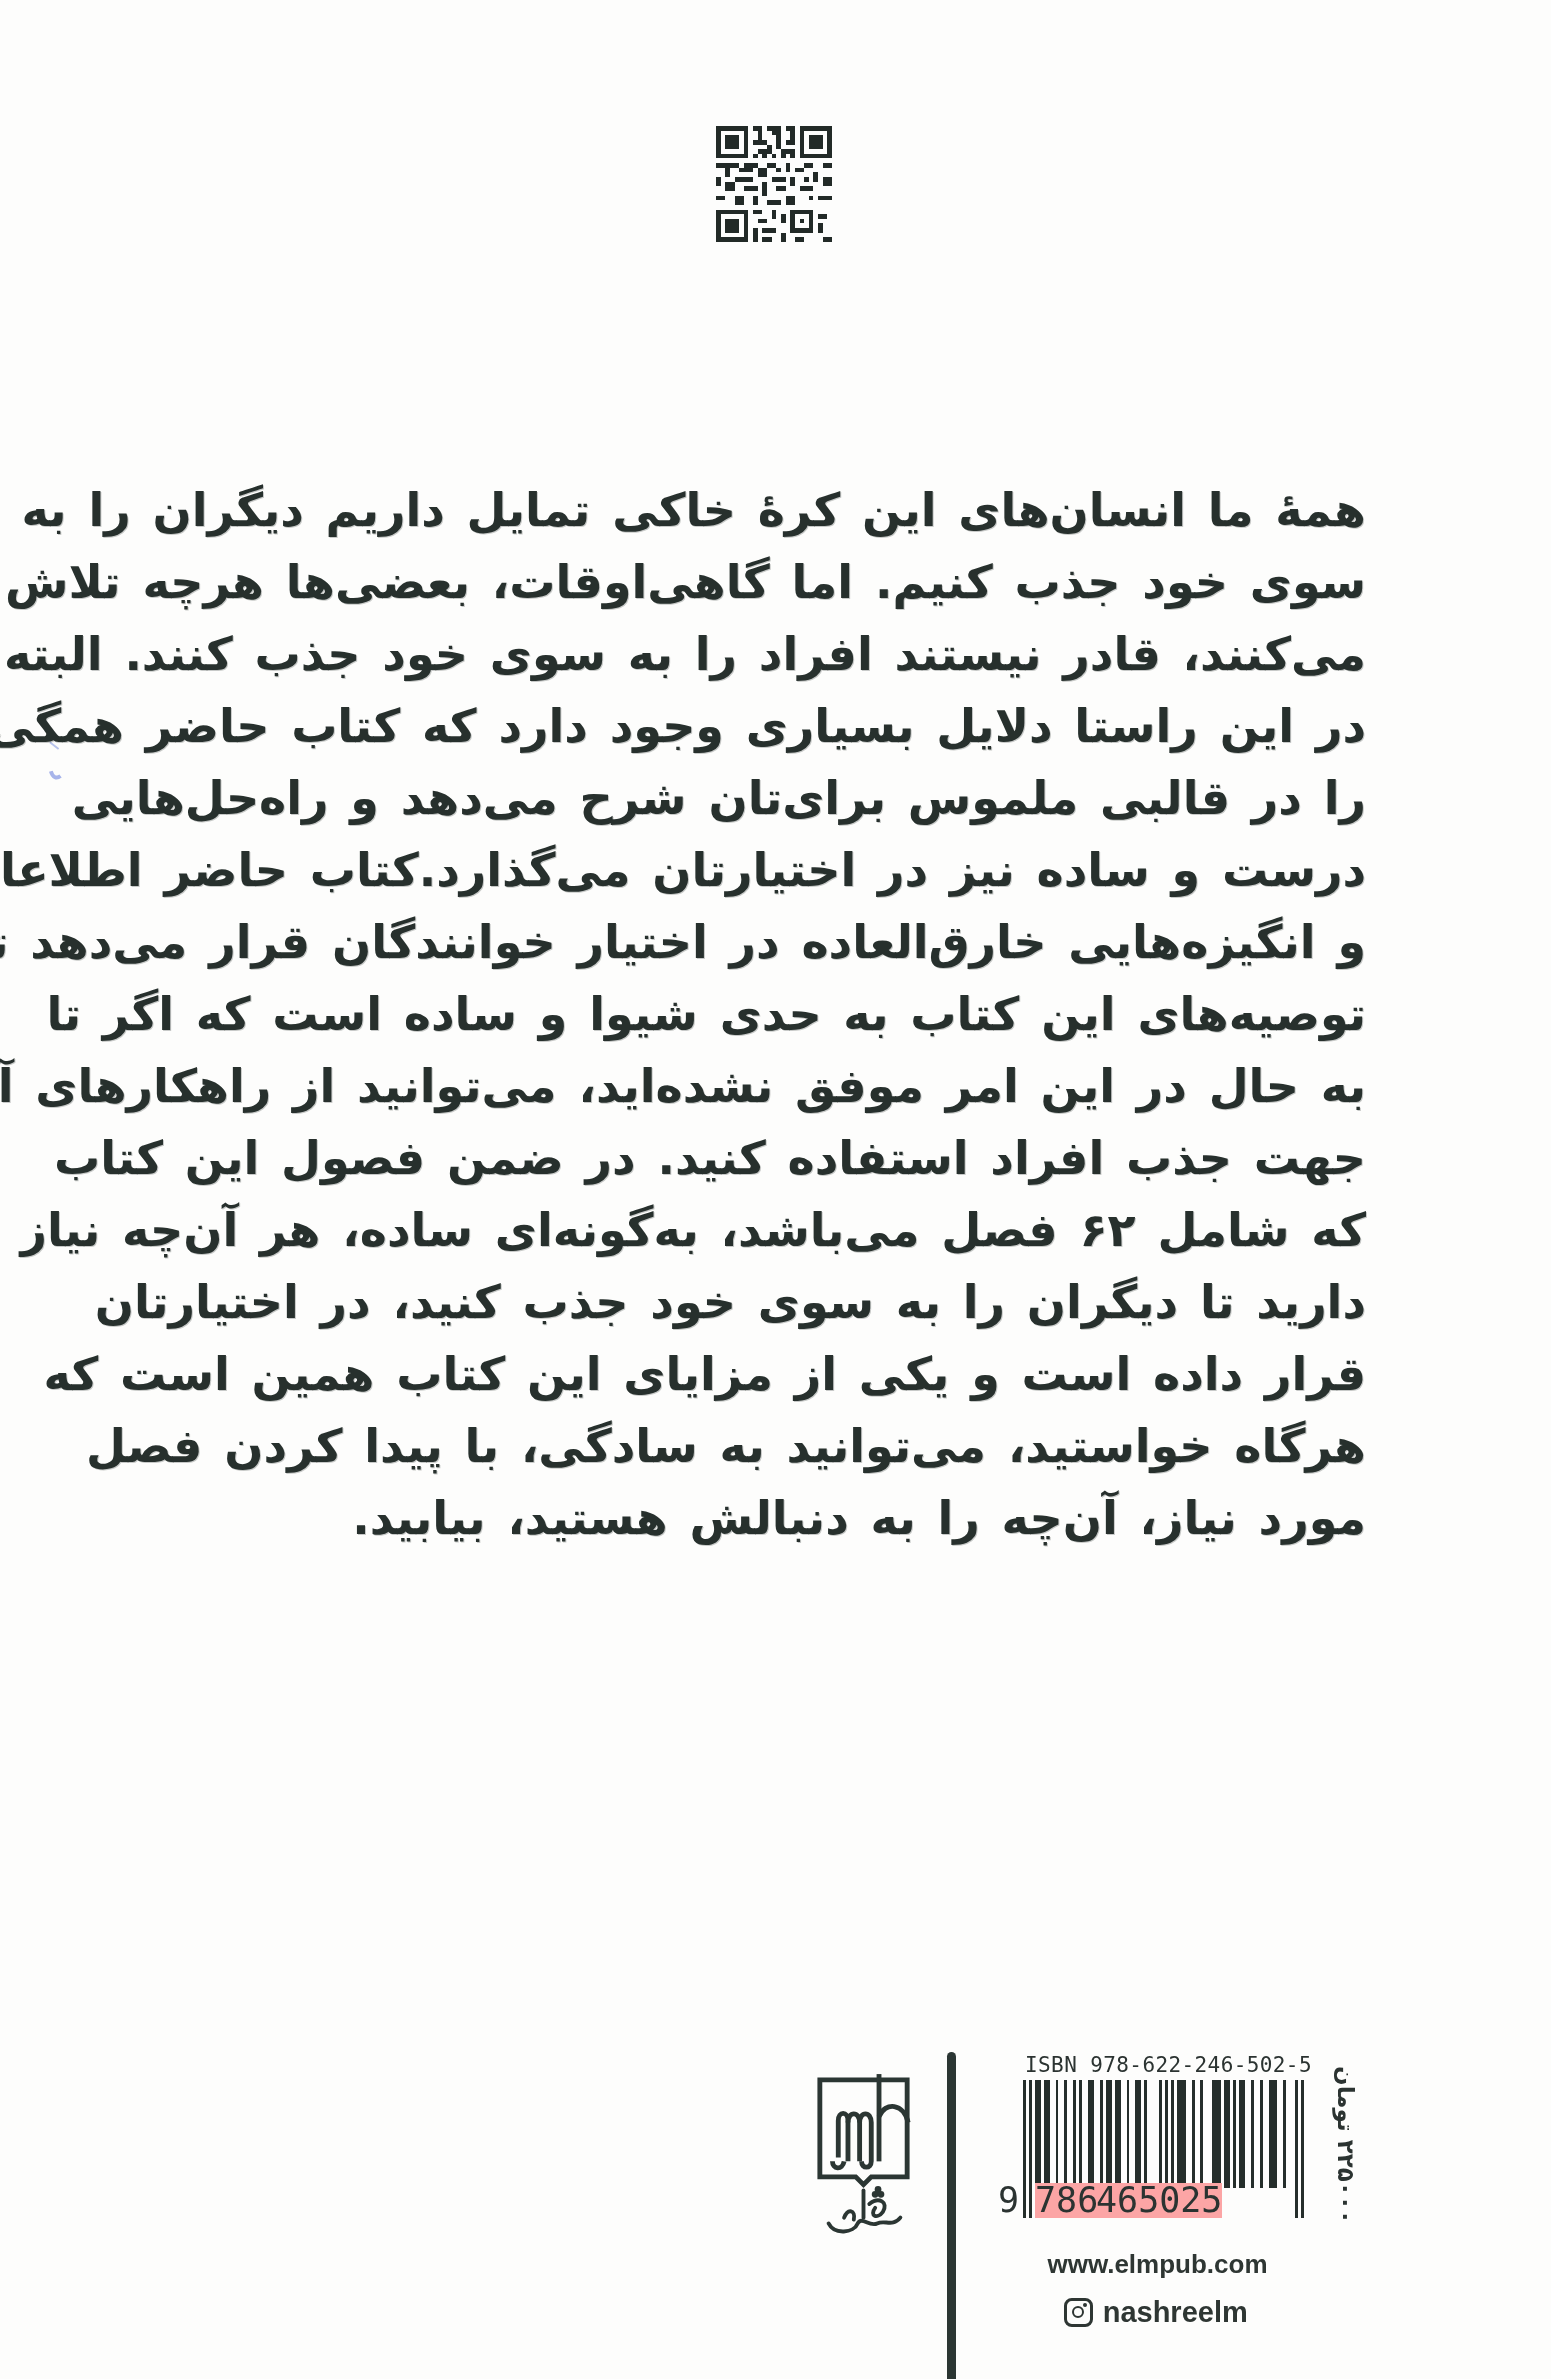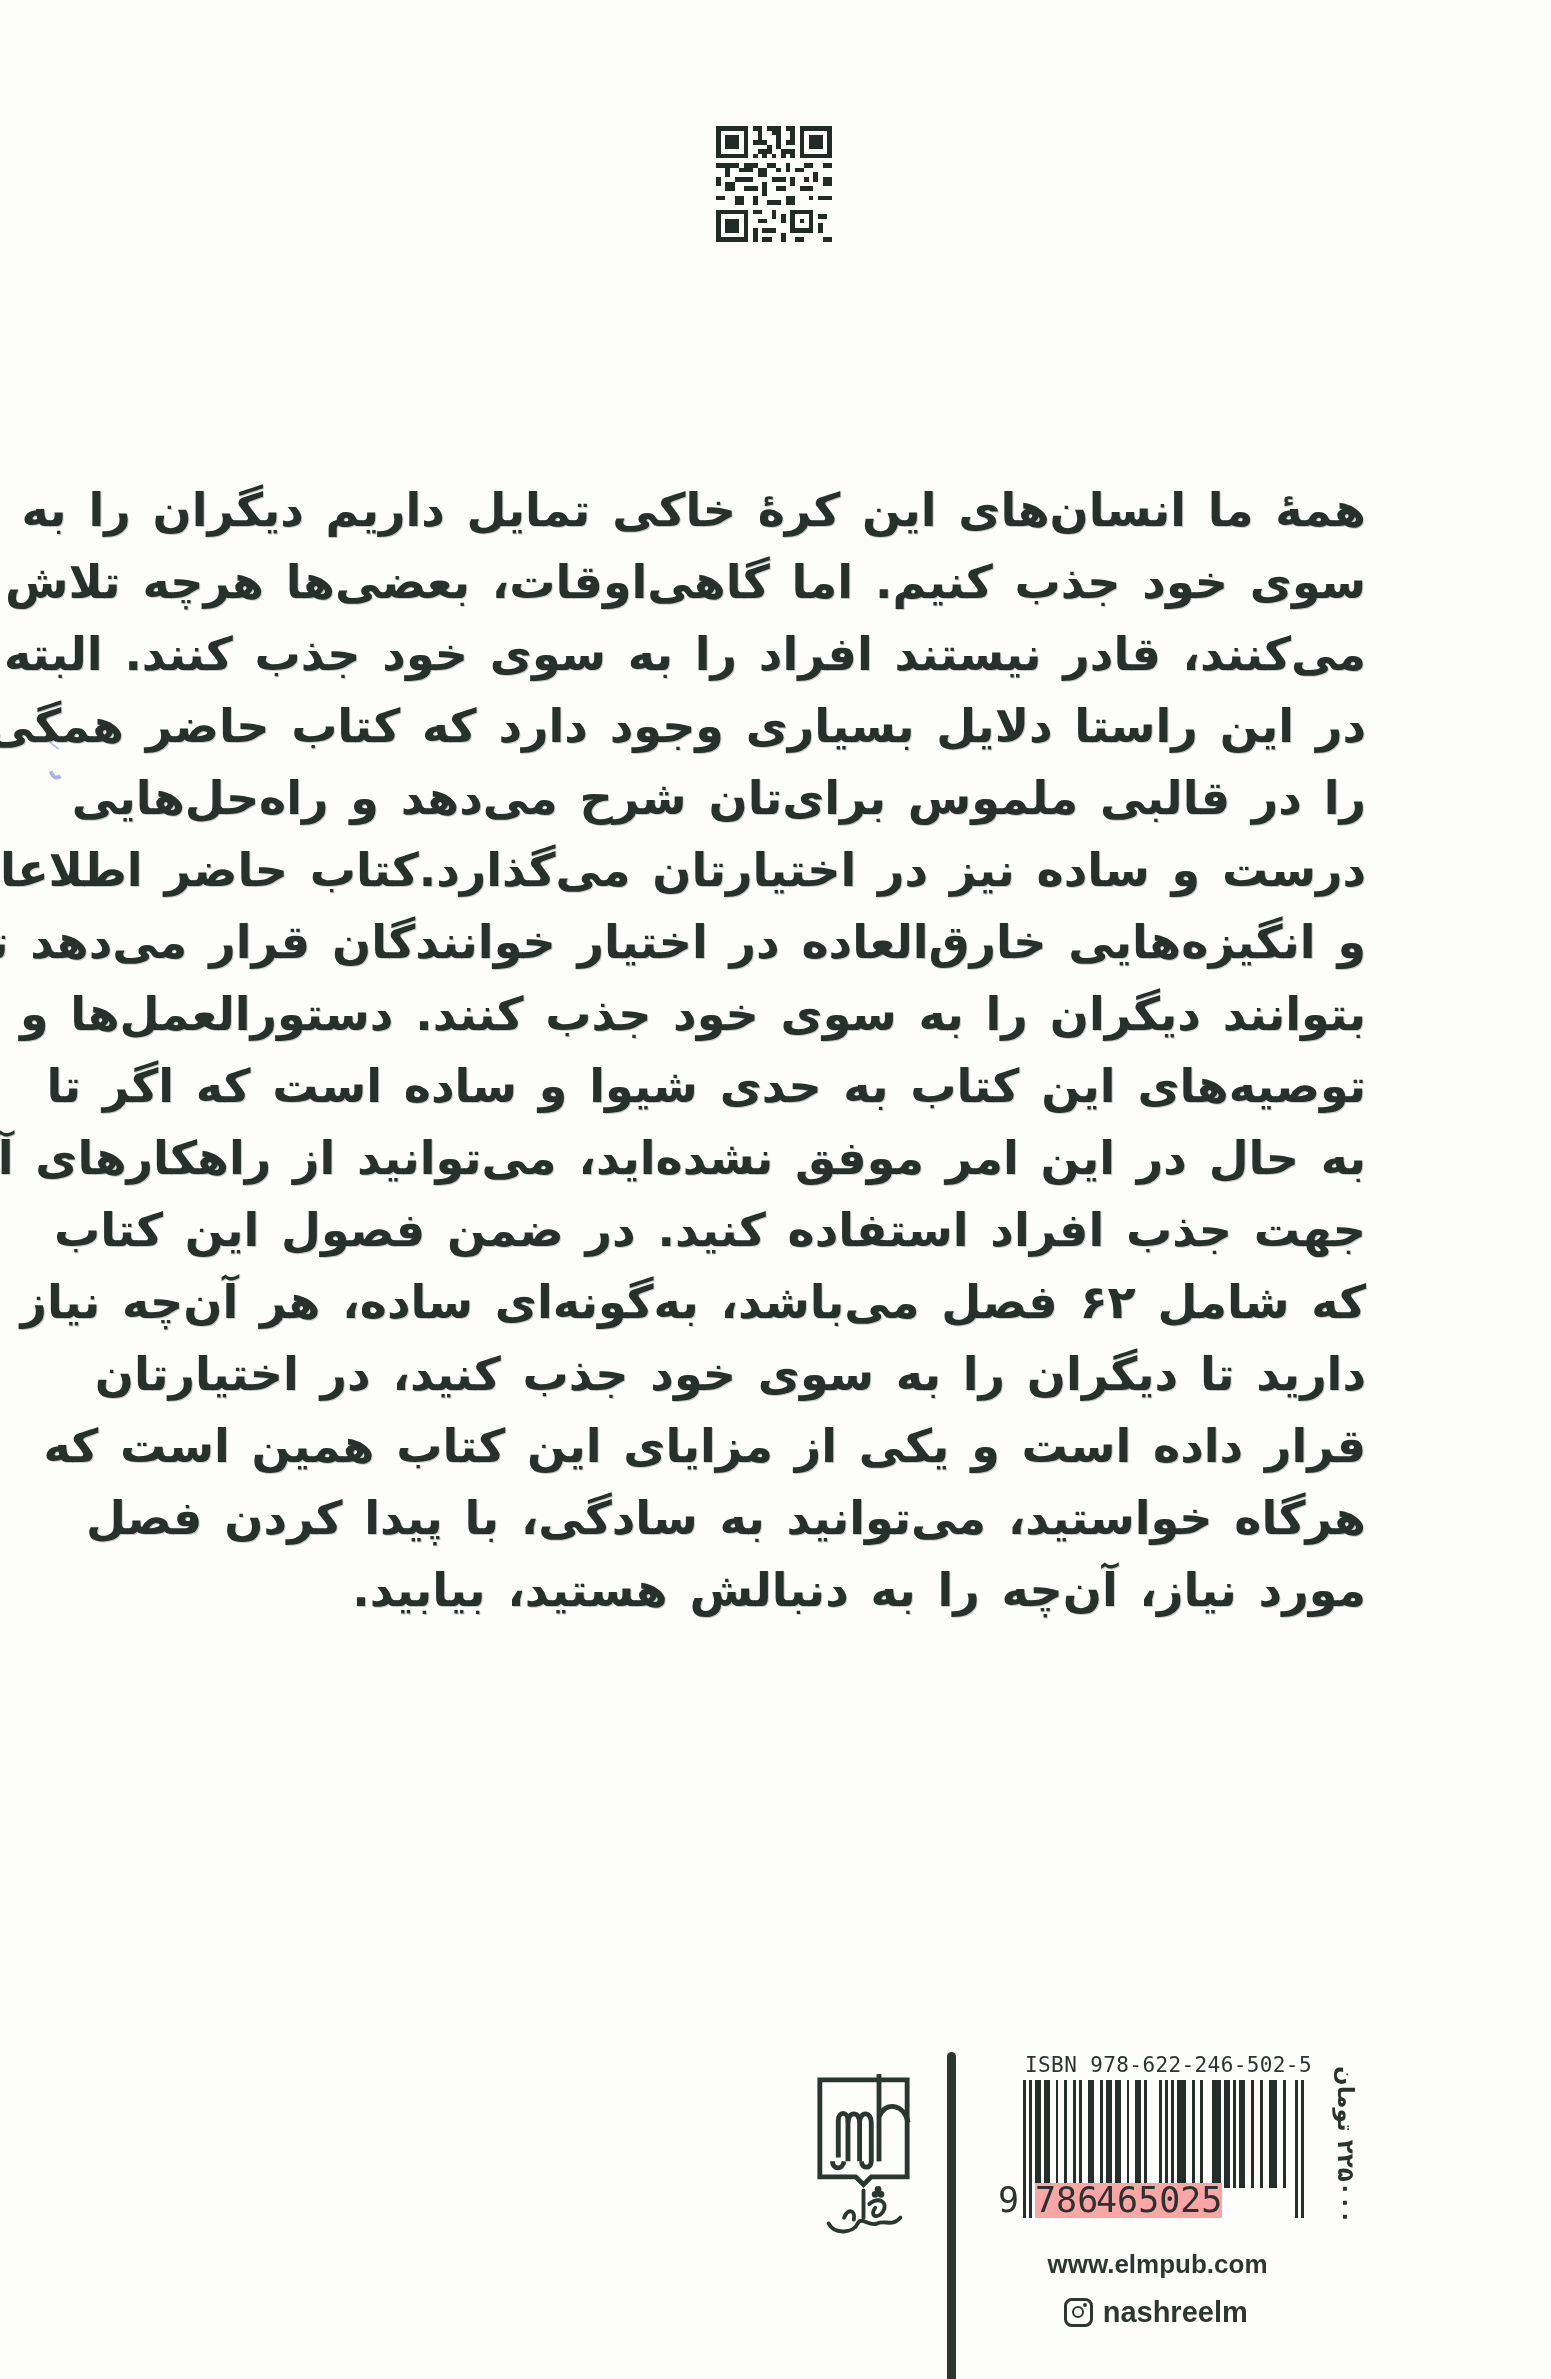--- a/index.html
+++ b/index.html
@@ -191,21 +191,20 @@
 </div>
 
 <div class="body-text">
   <span class="line">همهٔ ما انسان‌های این کرهٔ خاکی تمایل داریم دیگران را به</span>
   <span class="line">سوی خود جذب کنیم. اما گاهی‌اوقات، بعضی‌ها هرچه تلاش</span>
   <span class="line">می‌کنند، قادر نیستند افراد را به سوی خود جذب کنند. البته</span>
   <span class="line">در این راستا دلایل بسیاری وجود دارد که  کتاب حاضر همگی</span>
   <span class="line">را در قالبی ملموس برای‌تان شرح می‌دهد و راه‌حل‌هایی</span>
   <span class="line">درست و ساده نیز در اختیارتان می‌گذارد.کتاب حاضر اطلاعات</span>
   <span class="line">و انگیزه‌هایی خارق‌العاده در اختیار خوانندگان قرار می‌دهد تا</span>
-  <span class="line">بتوانند دیگران را به سوی خود جذب کنند. دستورالعمل‌ها و</span>
   <span class="line">توصیه‌های این کتاب به حدی شیوا و ساده است که اگر تا</span>
   <span class="line">به حال در این امر موفق نشده‌اید، می‌توانید از راهکارهای آن</span>
   <span class="line">جهت جذب افراد استفاده کنید. در ضمن فصول این کتاب</span>
   <span class="line">که شامل ۶۲ فصل می‌باشد، به‌گونه‌ای ساده، هر آن‌چه نیاز</span>
   <span class="line">دارید تا دیگران را به سوی خود جذب کنید، در اختیارتان</span>
   <span class="line">قرار داده است و یکی از مزایای این کتاب همین است که</span>
   <span class="line">هرگاه خواستید، می‌توانید به سادگی، با پیدا کردن فصل</span>
   <span class="line last">مورد نیاز، آن‌چه را به دنبالش هستید، بیابید.</span>
 </div>
 

